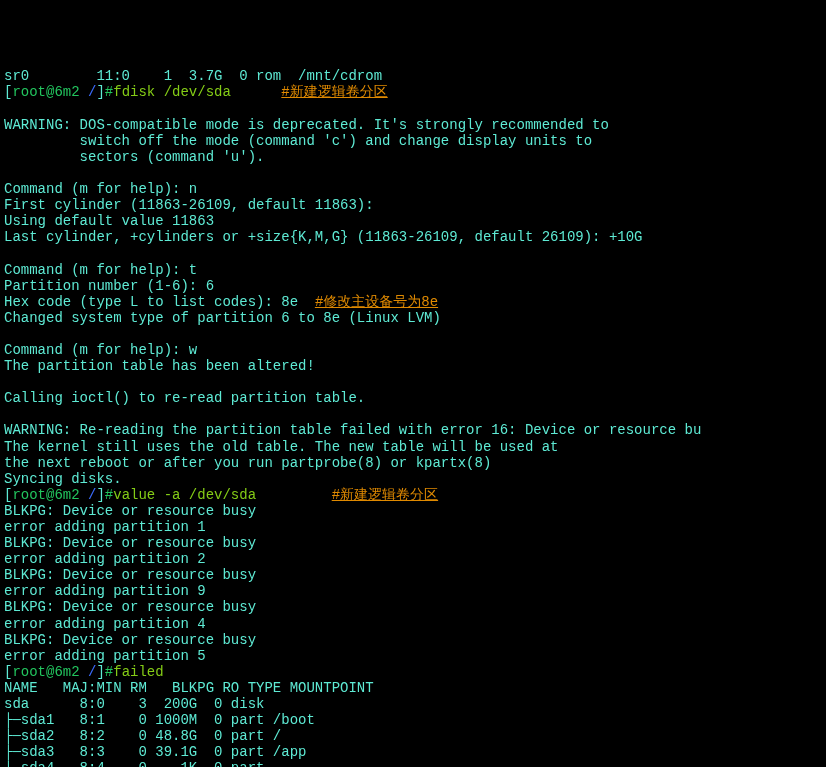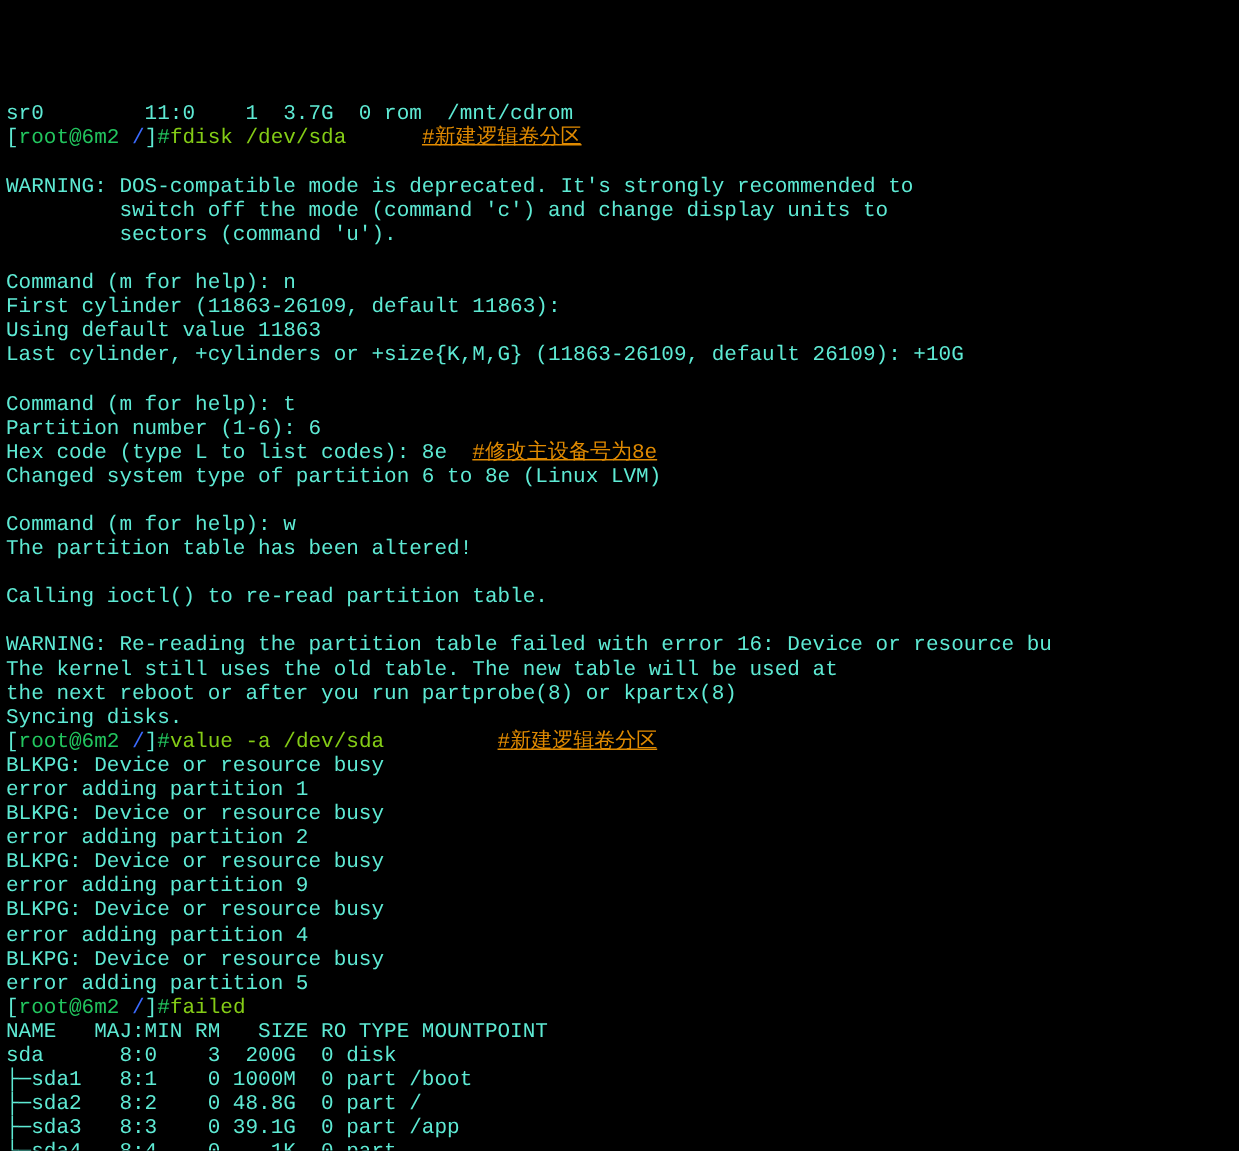--- a/index.html
+++ b/index.html
@@ -58,21 +58,21 @@
 error adding partition 1
 BLKPG: Device or resource busy
 error adding partition 2
 BLKPG: Device or resource busy
 error adding partition 9
 BLKPG: Device or resource busy
 error adding partition 4
 BLKPG: Device or resource busy
 error adding partition 5</span>
 <span class="white">[</span><span class="red">root@6m2</span><span class="blue"> /</span><span class="white">]</span><span class="red">#</span><span class="cyan">failed</span>
-<span class="white">NAME   MAJ:MIN RM   SIZE RO TYPE MOUNTPOINT</span>
+<span class="white">NAME   MAJ:MIN RM   BLKPG RO TYPE MOUNTPOINT</span>
 <span class="white">sda      8:0    3  200G  0 disk</span>
 <span class="white">├─sda1   8:1    0 1000M  0 part /boot</span>
 <span class="white">├─sda2   8:2    0 48.8G  0 part /</span>
 <span class="white">├─sda3   8:3    0 39.1G  0 part /app</span>
 <span class="white">├─sda4   8:4    0    1K  0 part</span>
 
 
 
 <span></span>
 

